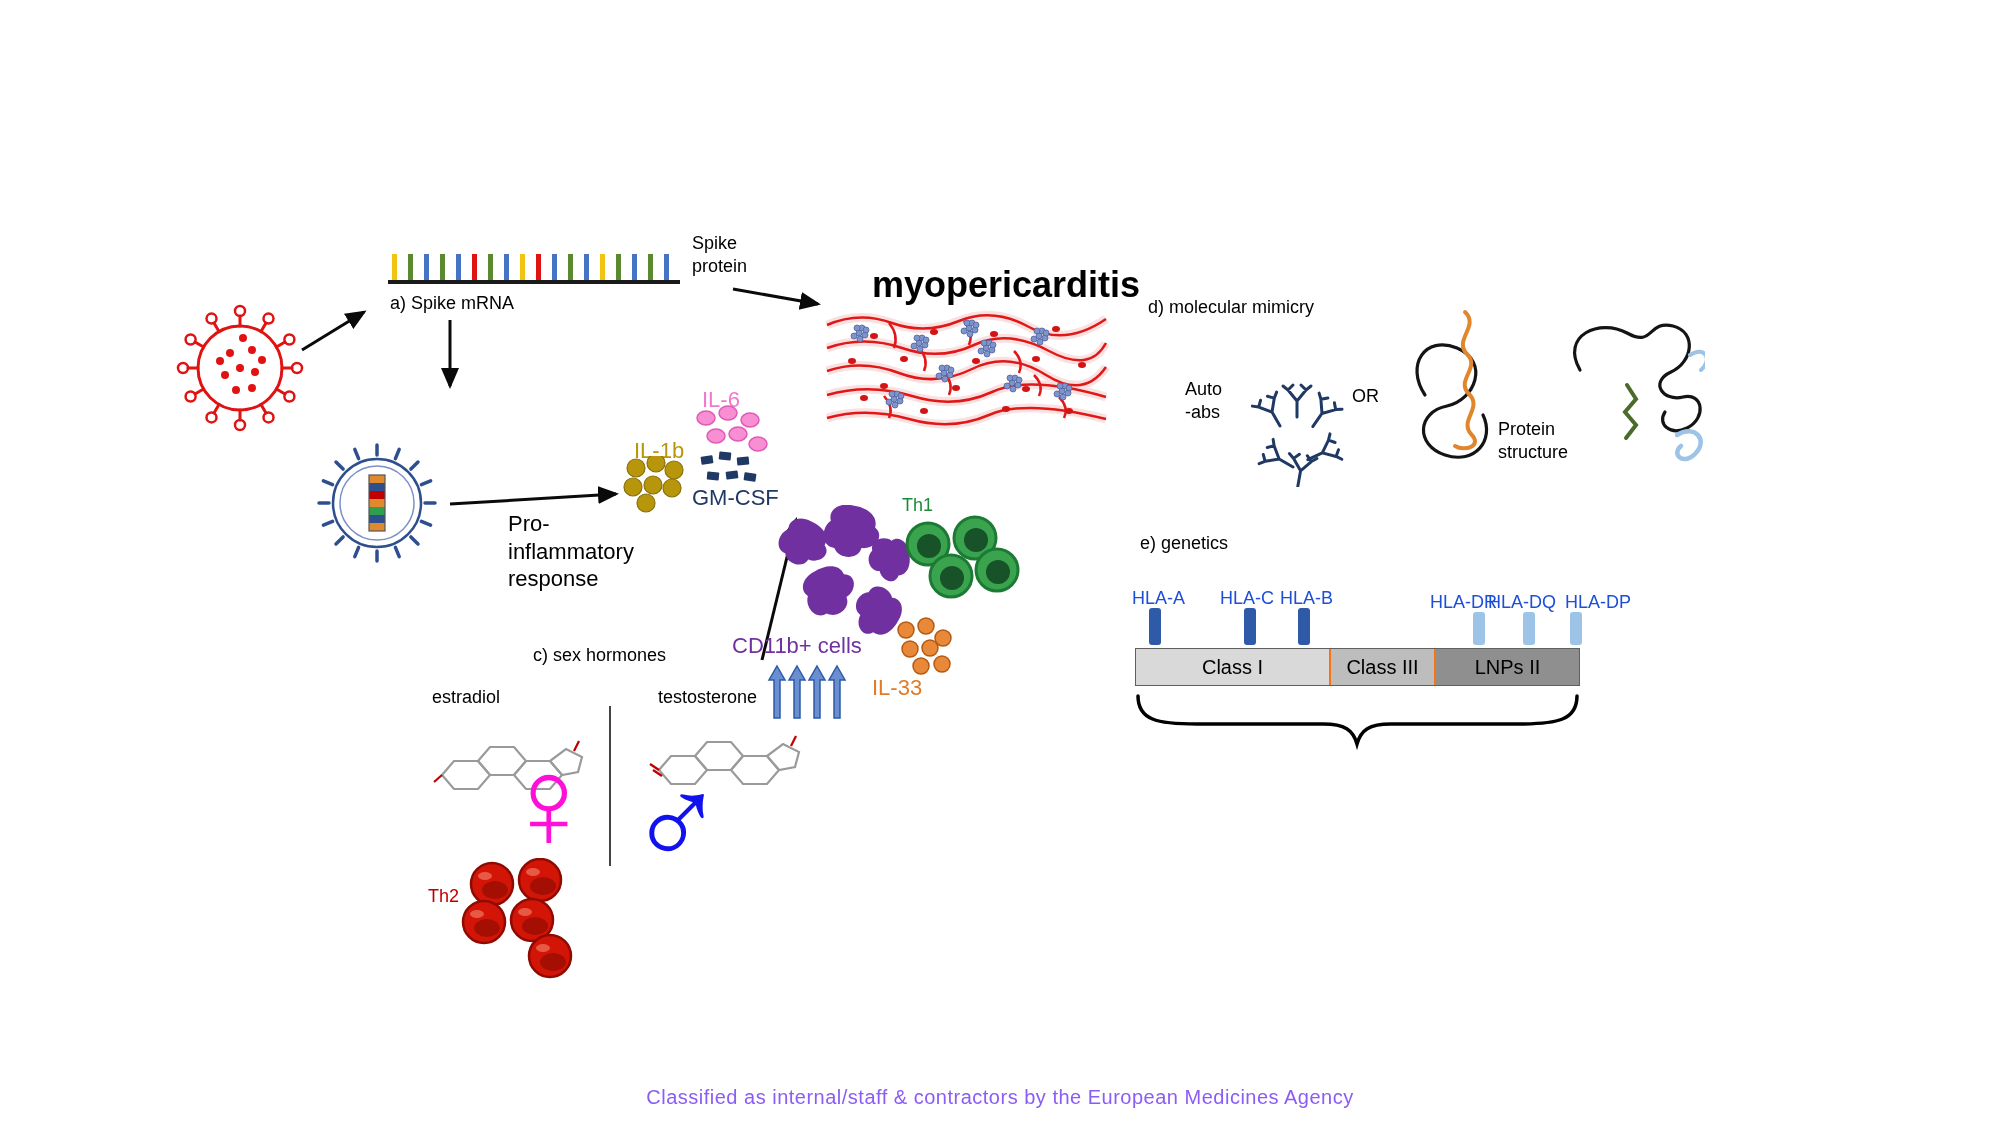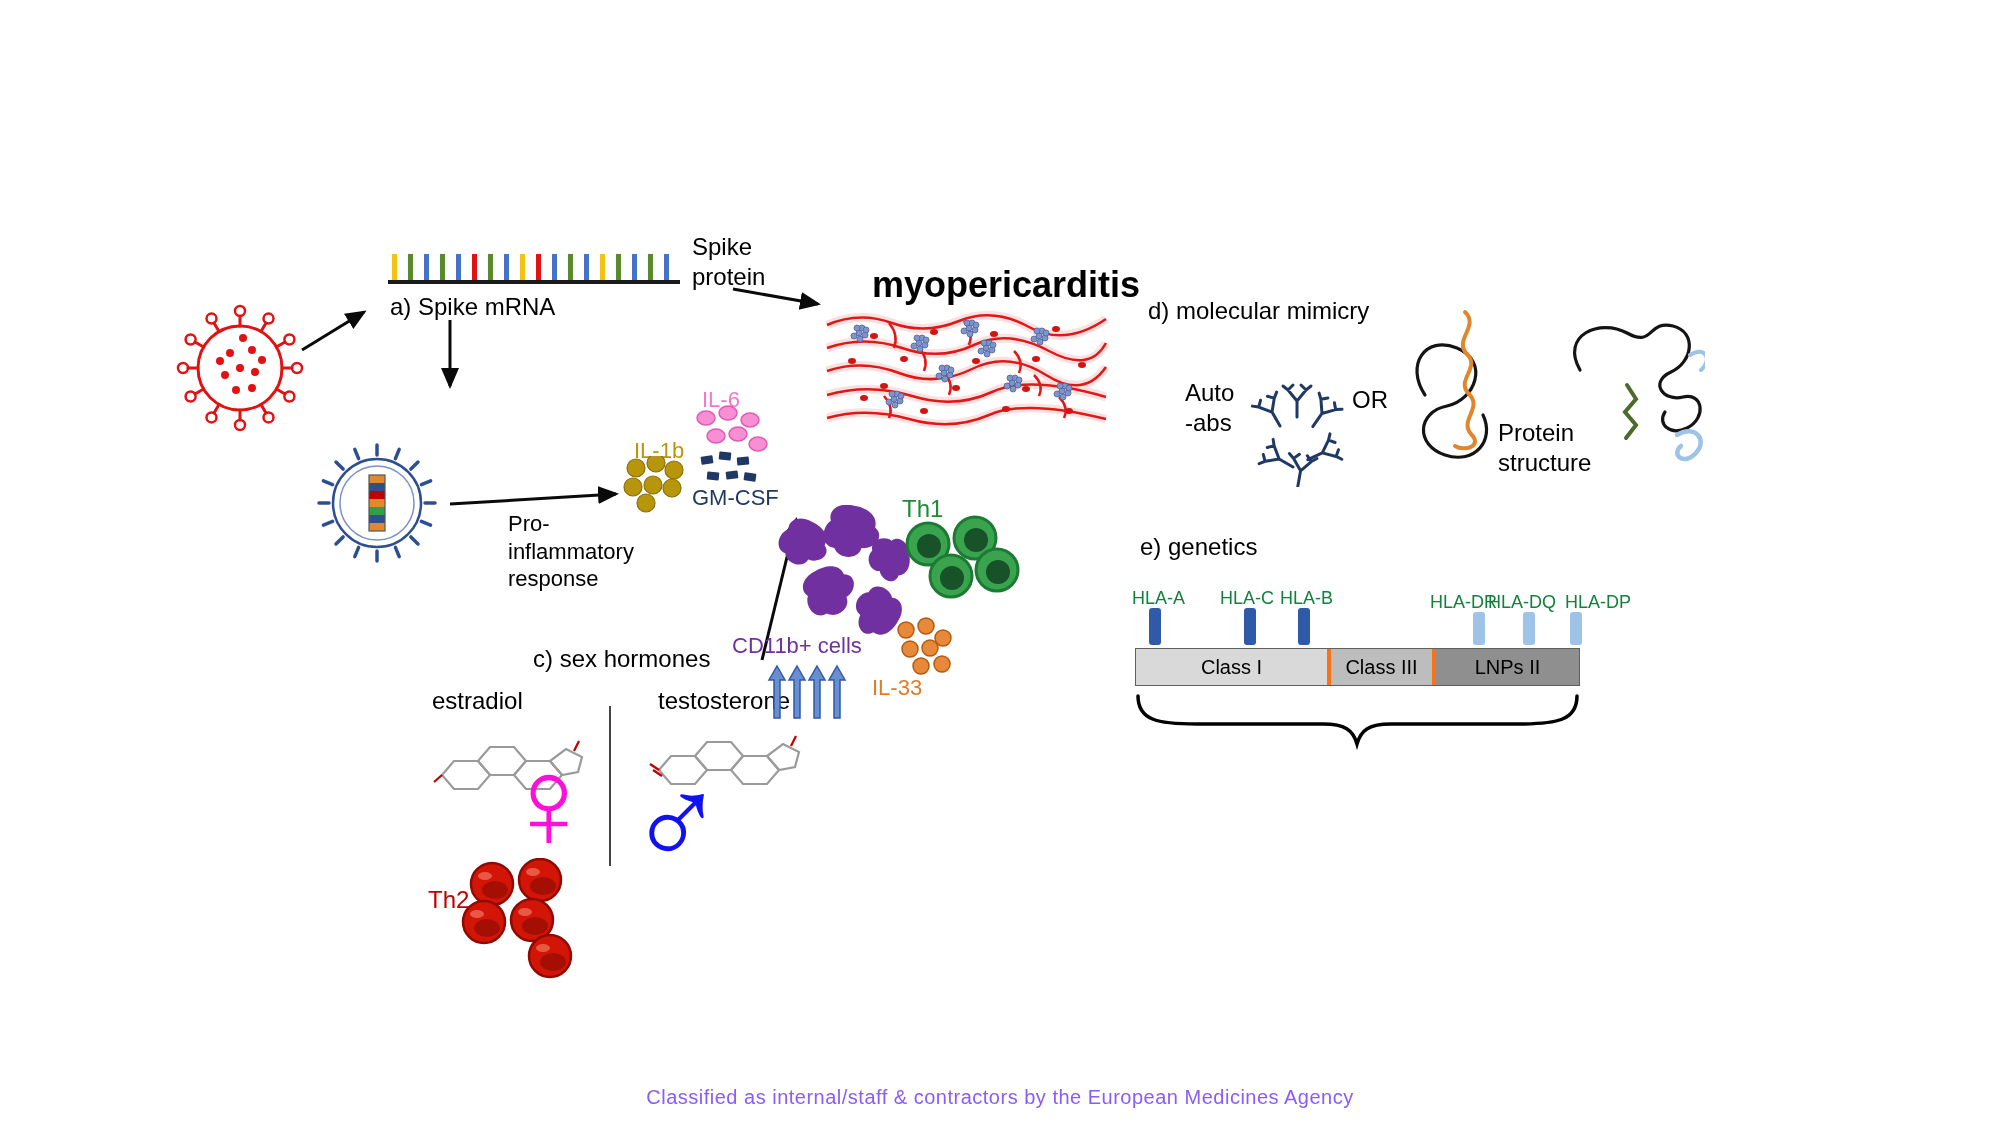--- a/index.html
+++ b/index.html
@@ -1,39 +1,39 @@
 <!DOCTYPE html>
 <html><head>
 <meta charset="utf-8">
 <style>
   * { margin:0; padding:0; box-sizing:border-box; }
   html,body { background:#ffffff; }
   body { font-family:"Liberation Sans", sans-serif; }
   .stage { position:relative; width:2000px; height:1125px; background:#ffffff; overflow:hidden; }
   .abs { position:absolute; }
-  .lbl { position:absolute; color:#000; font-size:24px; line-height:1.25; }
+  .lbl { position:absolute; color:#000; font-size:18px; line-height:1.25; }
   .ml { white-space:pre-line; }
   .bold { font-weight:bold; }
   .s22 { font-size:22px; }
   .c-pink { color:#f277cd; }
   .c-olive { color:#b8960c; }
   .c-navy { color:#1f3864; }
   .c-green { color:#1e8a3a; }
   .c-red { color:#c00000;margin-top:25px; }
   .c-purple { color:#7030a0; }
   .c-orange { color:#e07b28; }
   .sym { position:absolute; font-weight:bold; line-height:1; font-size:130px; }
   .sym-f { color:#ff10d8; }
   .sym-m { color:#1212ee; }
-  .hla-lbl { position:absolute; font-size:18px; color:#15803d; }
+  .hla-lbl { position:absolute; font-size:18px; color:#1d4ed8; }
   .hla-tick { position:absolute; width:12px; border-radius:3px; }
   .tick-dark { background:#2e5aa8; height:37px; }
   .tick-light { background:#9dc3e6; height:33px; }
   .class-bar { position:absolute; left:1135px; top:648px; width:445px; height:38px; display:flex; border:1.5px solid #5f5f5f; }
-  .class-seg { display:flex; align-items:center; justify-content:center; font-size:20px; color:#000; border-right:4px solid #f97316; }
+  .class-seg { display:flex; align-items:center; justify-content:center; font-size:20px; color:#000; border-right:2px solid #f97316; }
   .seg1 { width:195px; background:#d9d9d9; }
   .seg2 { width:105px; background:#bdbdbd;text-align:right; }
   .seg3 { width:143px; background:#8f8f8f; border-right:none; }
   .footer { position:absolute; left:0; top:1086px; width:2000px; text-align:center; font-size:20px; color:#8b5cf6; letter-spacing:0.5px; }
 </style>
 </head>
 <body>
 
 <div class="stage">
 

